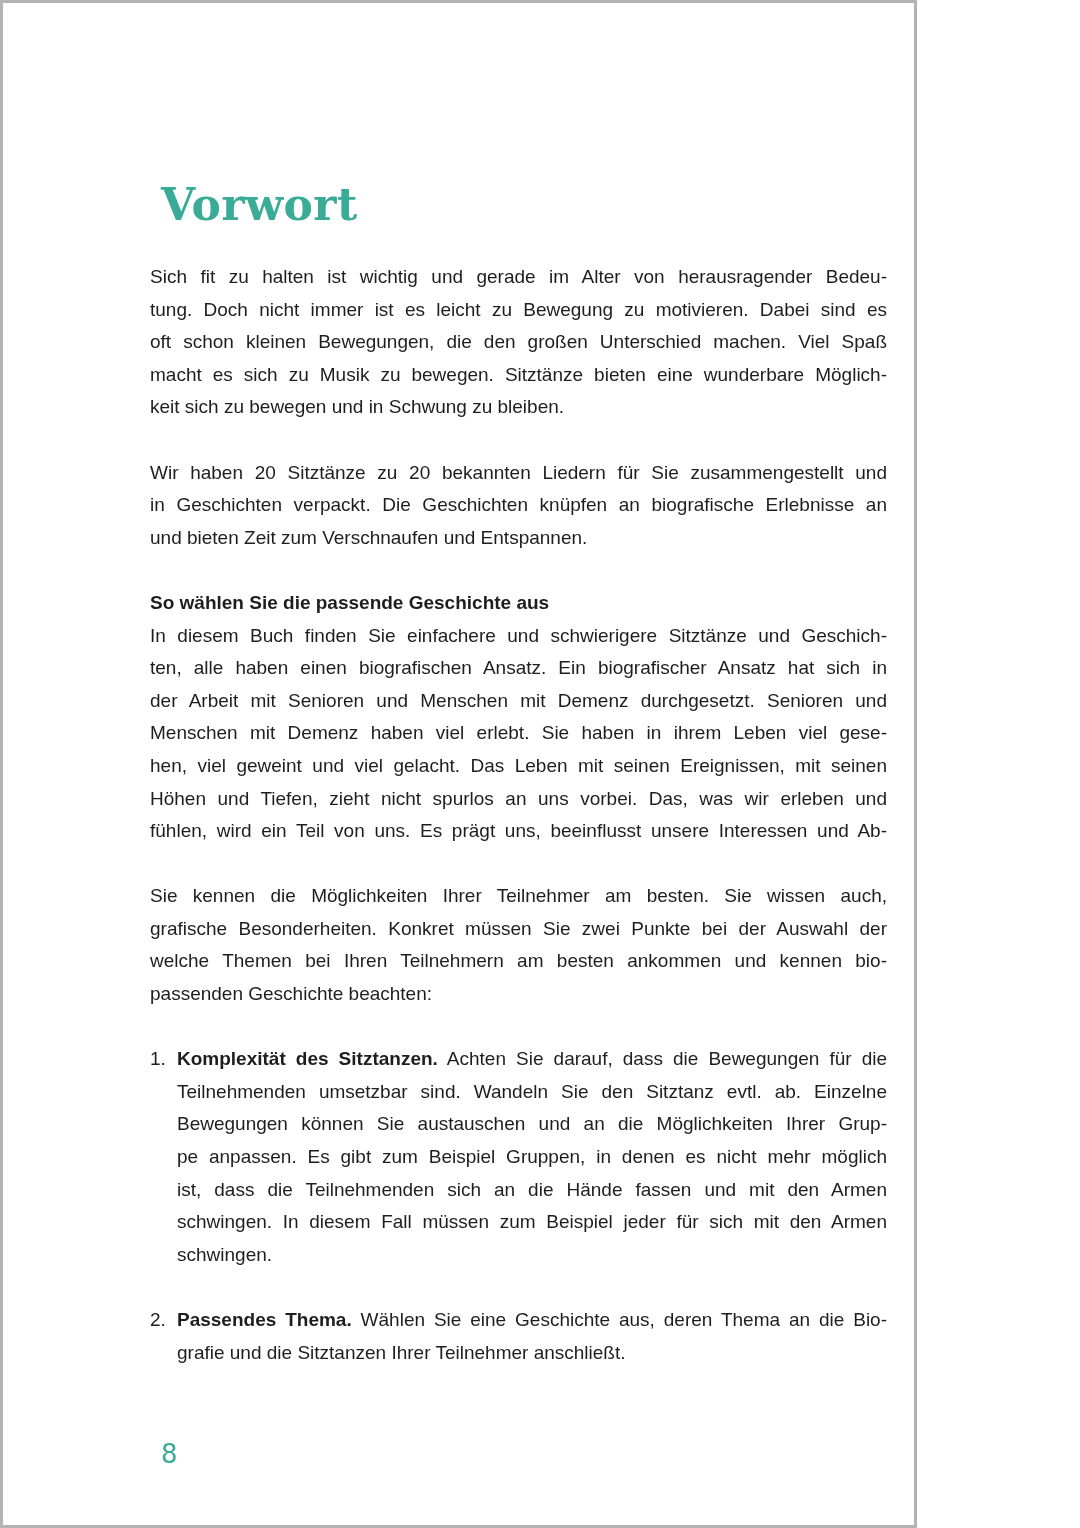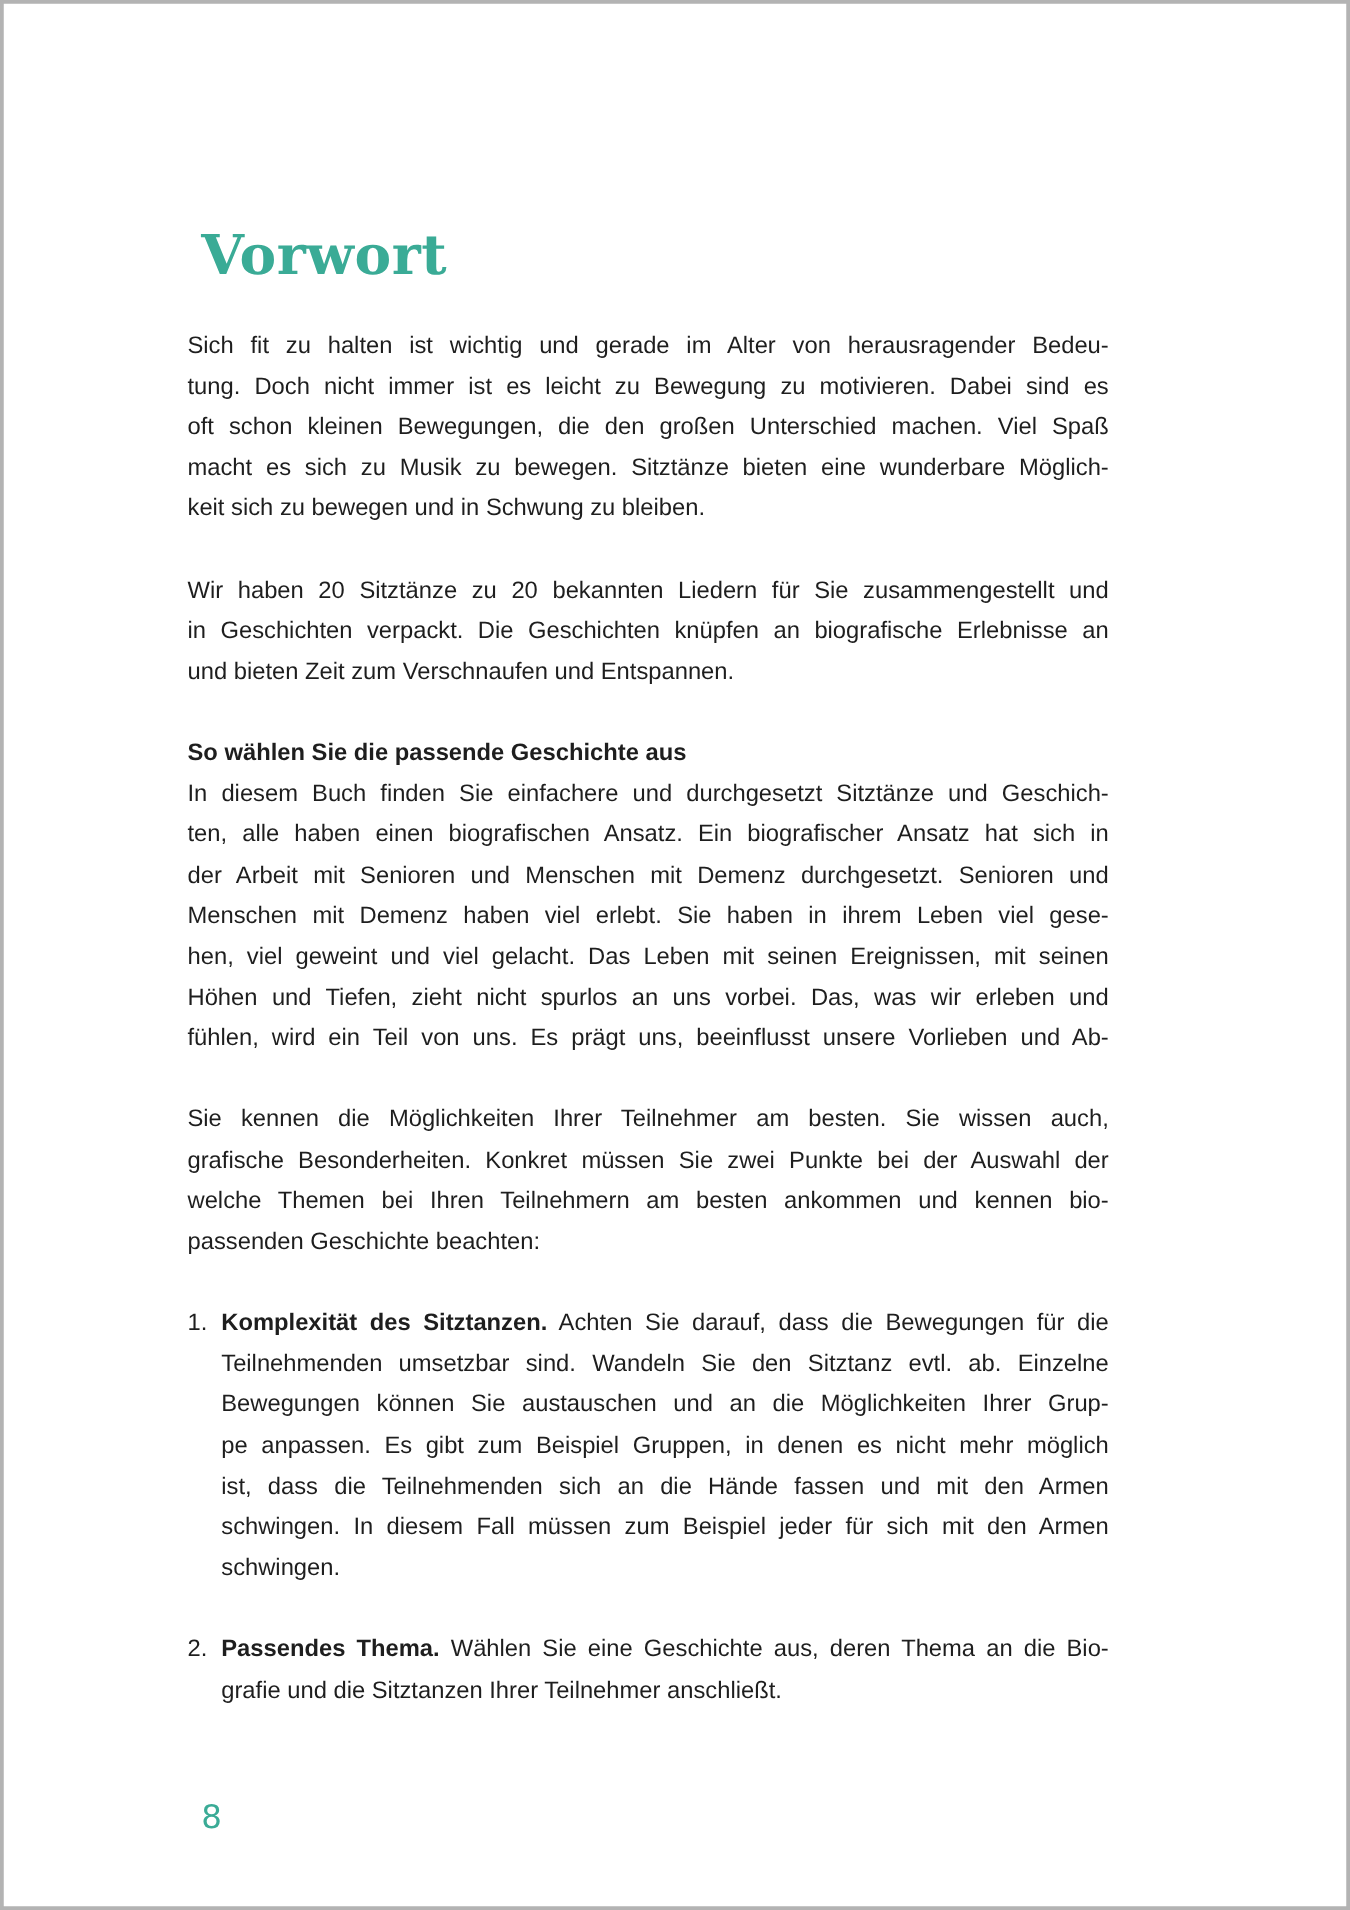--- a/index.html
+++ b/index.html
@@ -1,18 +1,18 @@
 <!DOCTYPE html>
 <html><head>
 <meta charset="utf-8">
 <style>
   html, body { margin: 0; padding: 0; background: #ffffff; }
   body { width: 1080px; height: 1528px; position: relative; overflow: hidden; }
   .page {
-    position: absolute; left: 0; top: 0; width: 1080px; height: 1528px;
+    position: absolute; left: 0; top: 0; width: 917px; height: 1528px;
     box-sizing: border-box; border: 3px solid #b3b3b3; background: #ffffff;
   }
   .title {
     position: absolute; left: 158px; top: 172px; margin: 0;
     font-family: "DejaVu Serif", serif; font-weight: bold; font-size: 44px;
     color: #3aab96; letter-spacing: 0.5px; line-height: 60px;
   }
   .content {
     position: absolute; left: 147px; top: 258px; width: 737px;
     font-family: "Liberation Sans", sans-serif; font-size: 19px; color: #1e1e1e;
@@ -48,27 +48,27 @@
     </div>
 
     <div class="para">
       <span class="line">Wir haben 20 Sitztänze zu 20 bekannten Liedern für Sie zusammengestellt und</span>
       <span class="line">in Geschichten verpackt. Die Geschichten knüpfen an biografische Erlebnisse an</span>
       <span class="line last">und bieten Zeit zum Verschnaufen und Entspannen.</span>
     </div>
 
     <div class="para">
       <span class="line last heading">So wählen Sie die passende Geschichte aus</span>
-      <span class="line">In diesem Buch finden Sie einfachere und durchgesetzt Sitztänze und Geschich-</span>
+      <span class="line">In diesem Buch finden Sie einfachere und schwierigere Sitztänze und Geschich-</span>
       <span class="line">ten, alle haben einen biografischen Ansatz. Ein biografischer Ansatz hat sich in</span>
       <span class="line">der Arbeit mit Senioren und Menschen mit Demenz durchgesetzt. Senioren und</span>
       <span class="line">Menschen mit Demenz haben viel erlebt. Sie haben in ihrem Leben viel gese-</span>
       <span class="line">hen, viel geweint und viel gelacht. Das Leben mit seinen Ereignissen, mit seinen</span>
       <span class="line">Höhen und Tiefen, zieht nicht spurlos an uns vorbei. Das, was wir erleben und</span>
-      <span class="line">fühlen, wird ein Teil von uns. Es prägt uns, beeinflusst unsere Vorlieben und Ab-</span>
+      <span class="line">fühlen, wird ein Teil von uns. Es prägt uns, beeinflusst unsere Interessen und Ab-</span>
     </div>
 
     <div class="para">
       <span class="line">Sie kennen die Möglichkeiten Ihrer Teilnehmer am besten. Sie wissen auch,</span>
       <span class="line">grafische Besonderheiten. Konkret müssen Sie zwei Punkte bei der Auswahl der</span>
       <span class="line">welche Themen bei Ihren Teilnehmern am besten ankommen und kennen bio-</span>
       <span class="line last">passenden Geschichte beachten:</span>
     </div>
 
     <div class="list-item">

